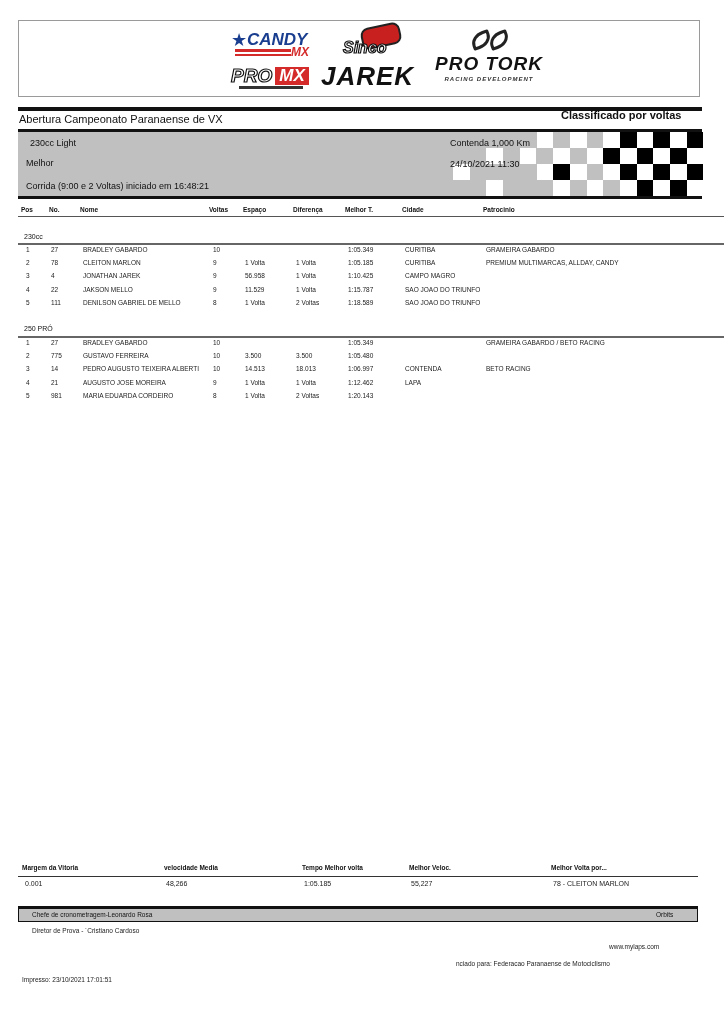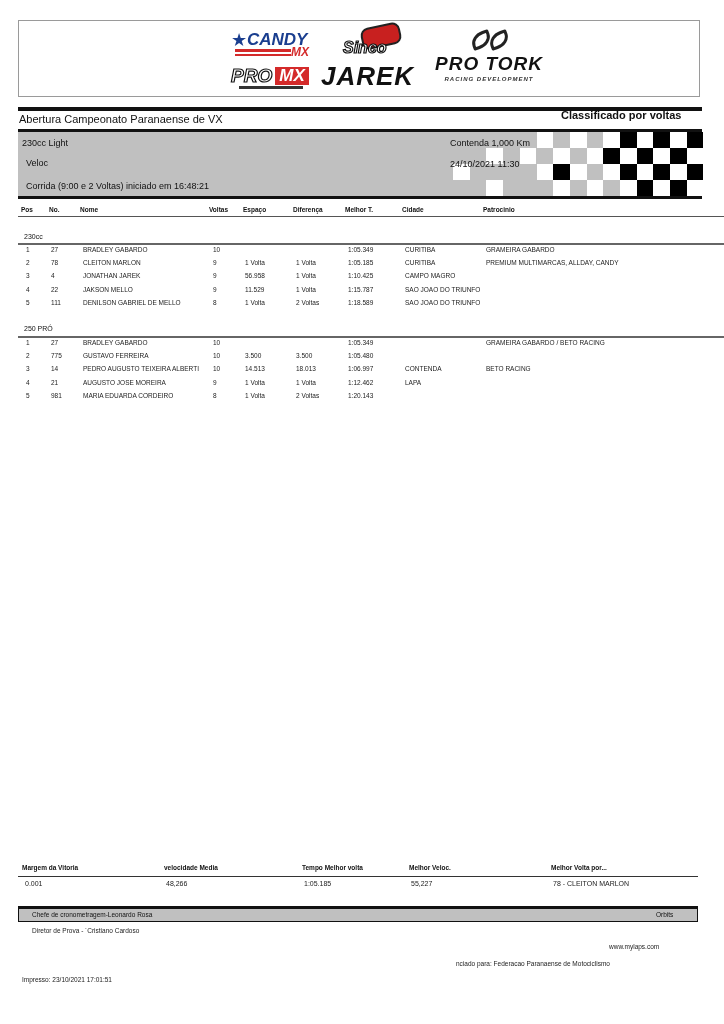--- a/index.html
+++ b/index.html
@@ -107,22 +107,22 @@
     <div class="pt-text">PRO TORK</div>
     <div class="pt-sub">RACING DEVELOPMENT</div>
   </div>
 </div>
 
 <div class="abs rule-thick title-bar"></div>
 <div class="abs event-title">Abertura Campeonato Paranaense de VX</div>
 <div class="abs classified">Classificado por voltas</div>
 
 <div class="abs band">
-  <div class="band-text" style="left:4px; top:6px;">230cc Light</div>
-  <div class="band-text" style="left:8px; top:26px;">Veloc</div>
+  <div class="band-text" style="left:12px; top:6px;">230cc Light</div>
+  <div class="band-text" style="left:8px; top:26px;">Melhor</div>
   <div class="band-text" style="left:8px; top:49px;">Corrida (9:00 e 2 Voltas) iniciado em 16:48:21</div>
   <div class="band-text" style="left:432px; top:6px;">Contenda 1,000 Km</div>
   <div id="checker">
       <div class="checker-cell ck-w" style="left: 518.5px; top: 0px;"></div>
       <div class="checker-cell ck-g" style="left: 535.2px; top: 0px;"></div>
       <div class="checker-cell ck-w" style="left: 551.9px; top: 0px;"></div>
       <div class="checker-cell ck-g" style="left: 568.6px; top: 0px;"></div>
       <div class="checker-cell ck-w" style="left: 585.3px; top: 0px;"></div>
       <div class="checker-cell ck-b" style="left: 602px; top: 0px;"></div>
       <div class="checker-cell ck-w" style="left: 618.7px; top: 0px;"></div>

